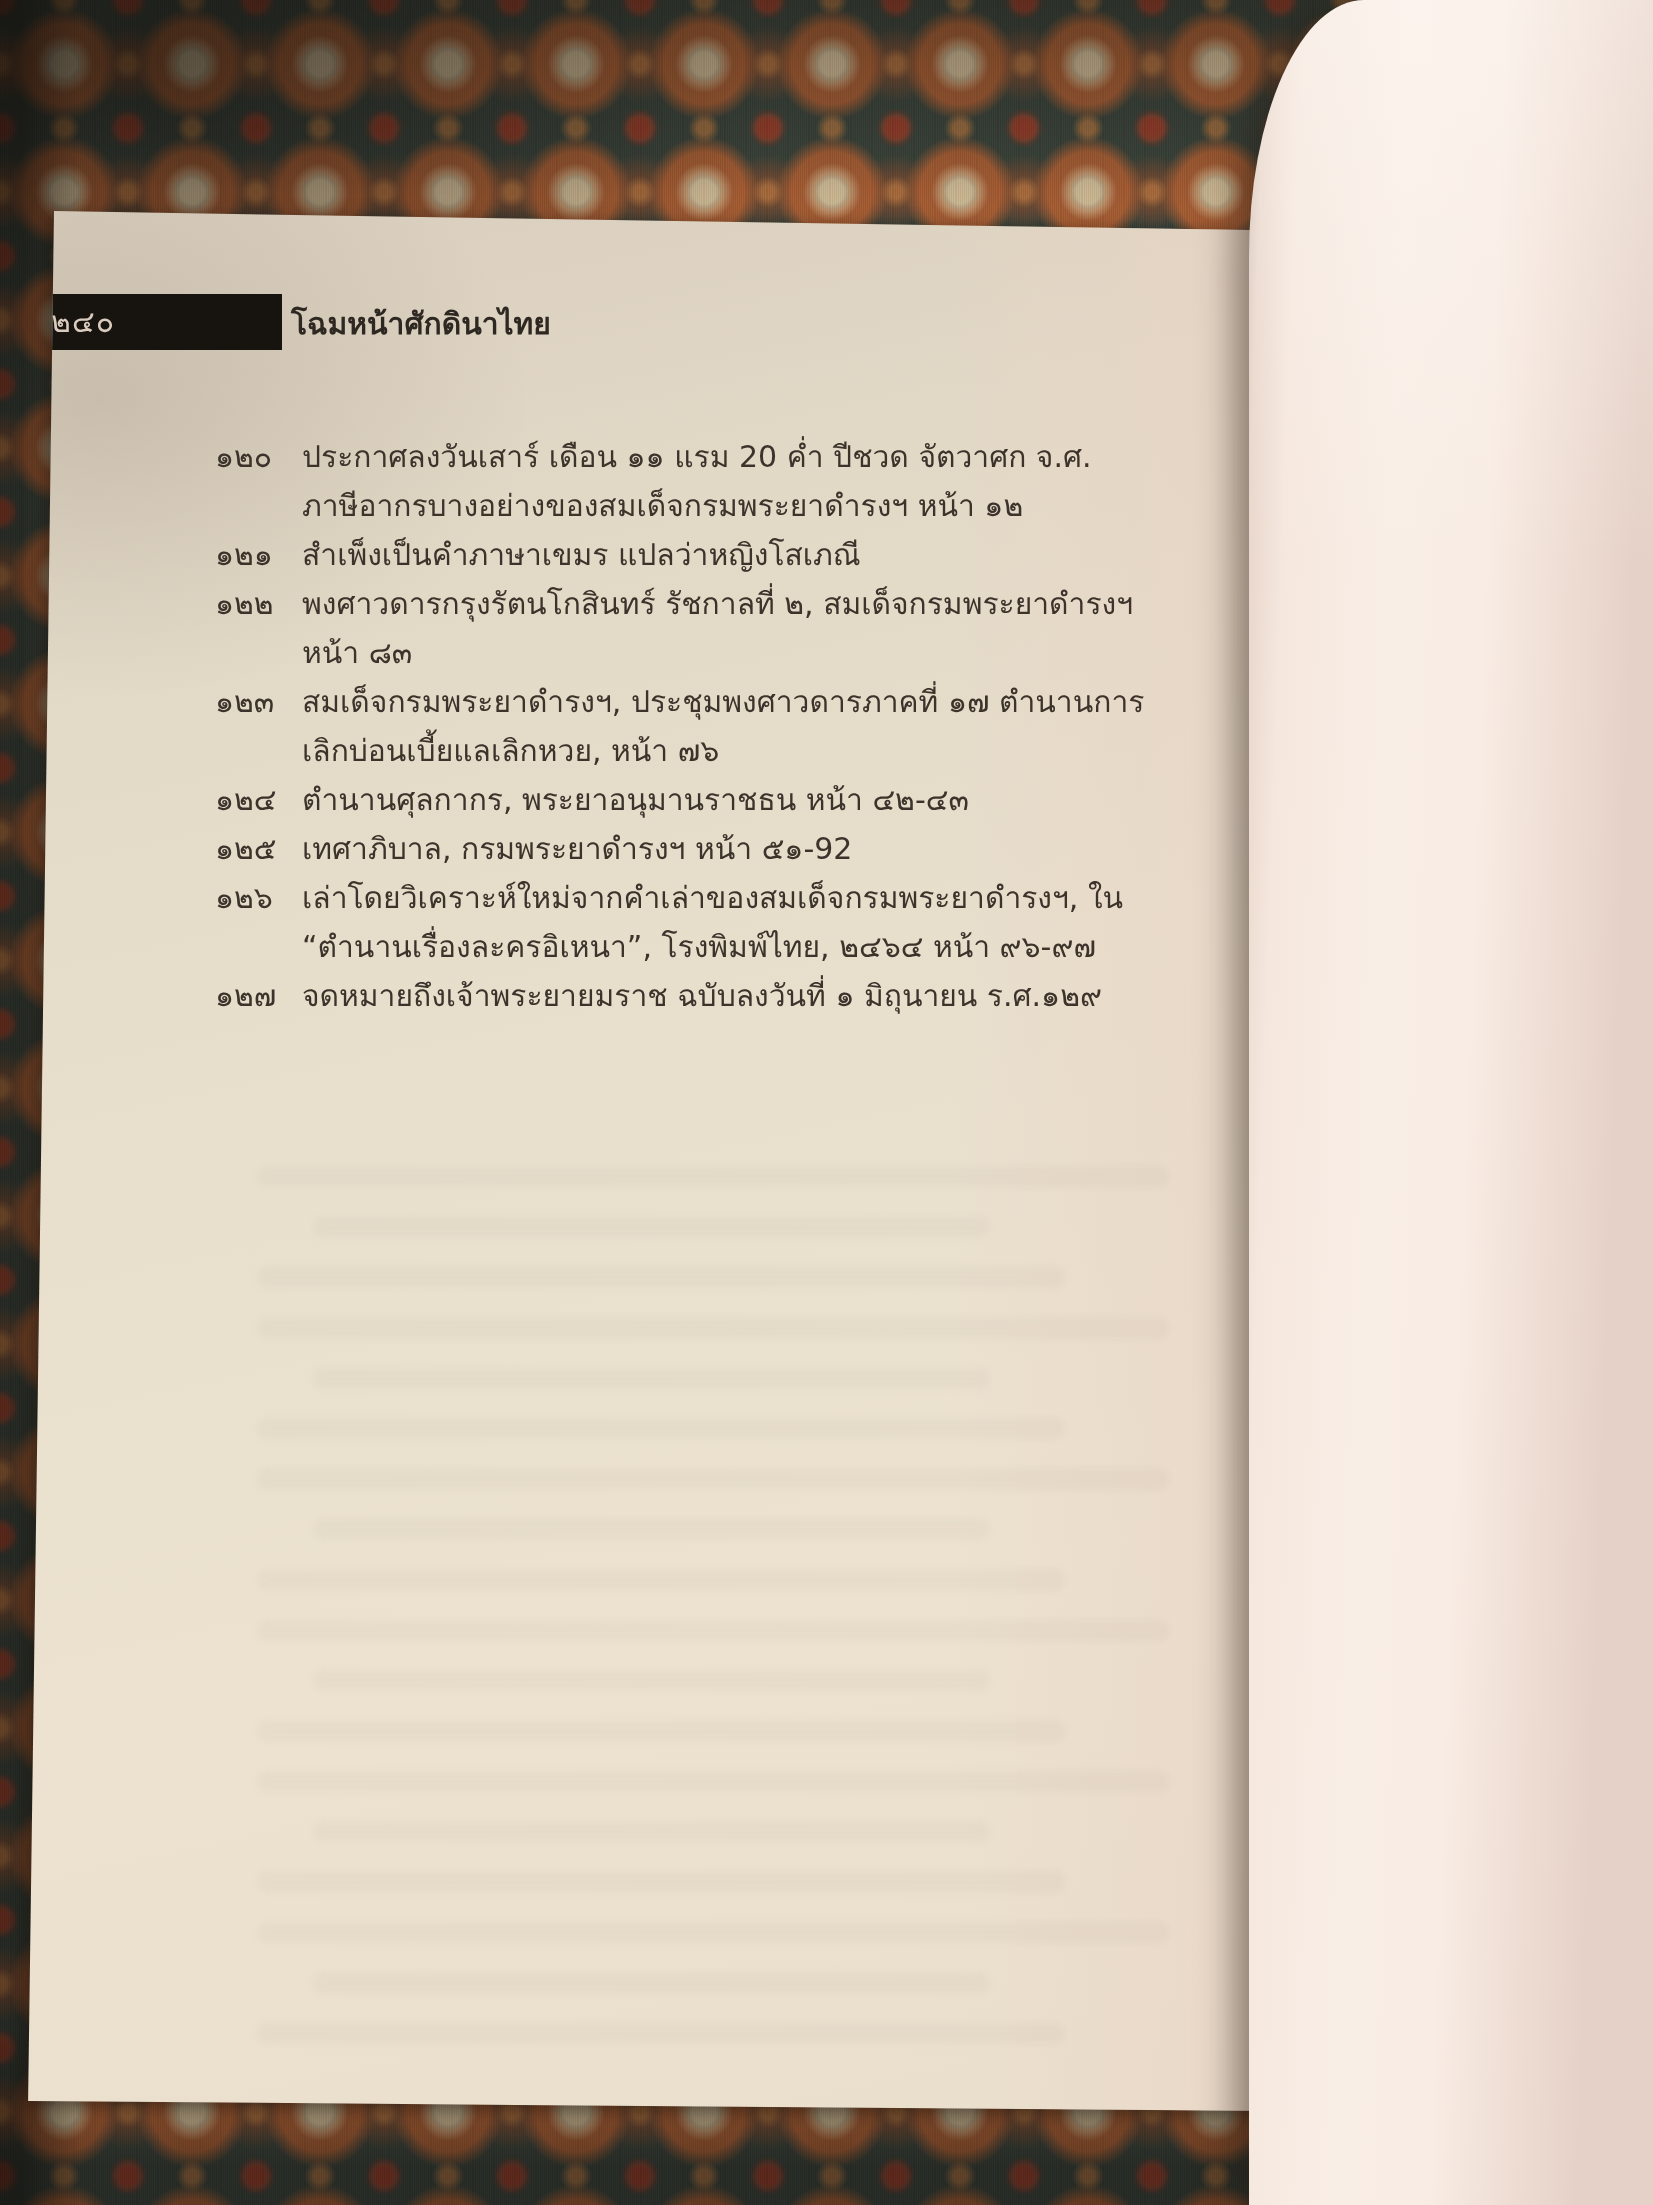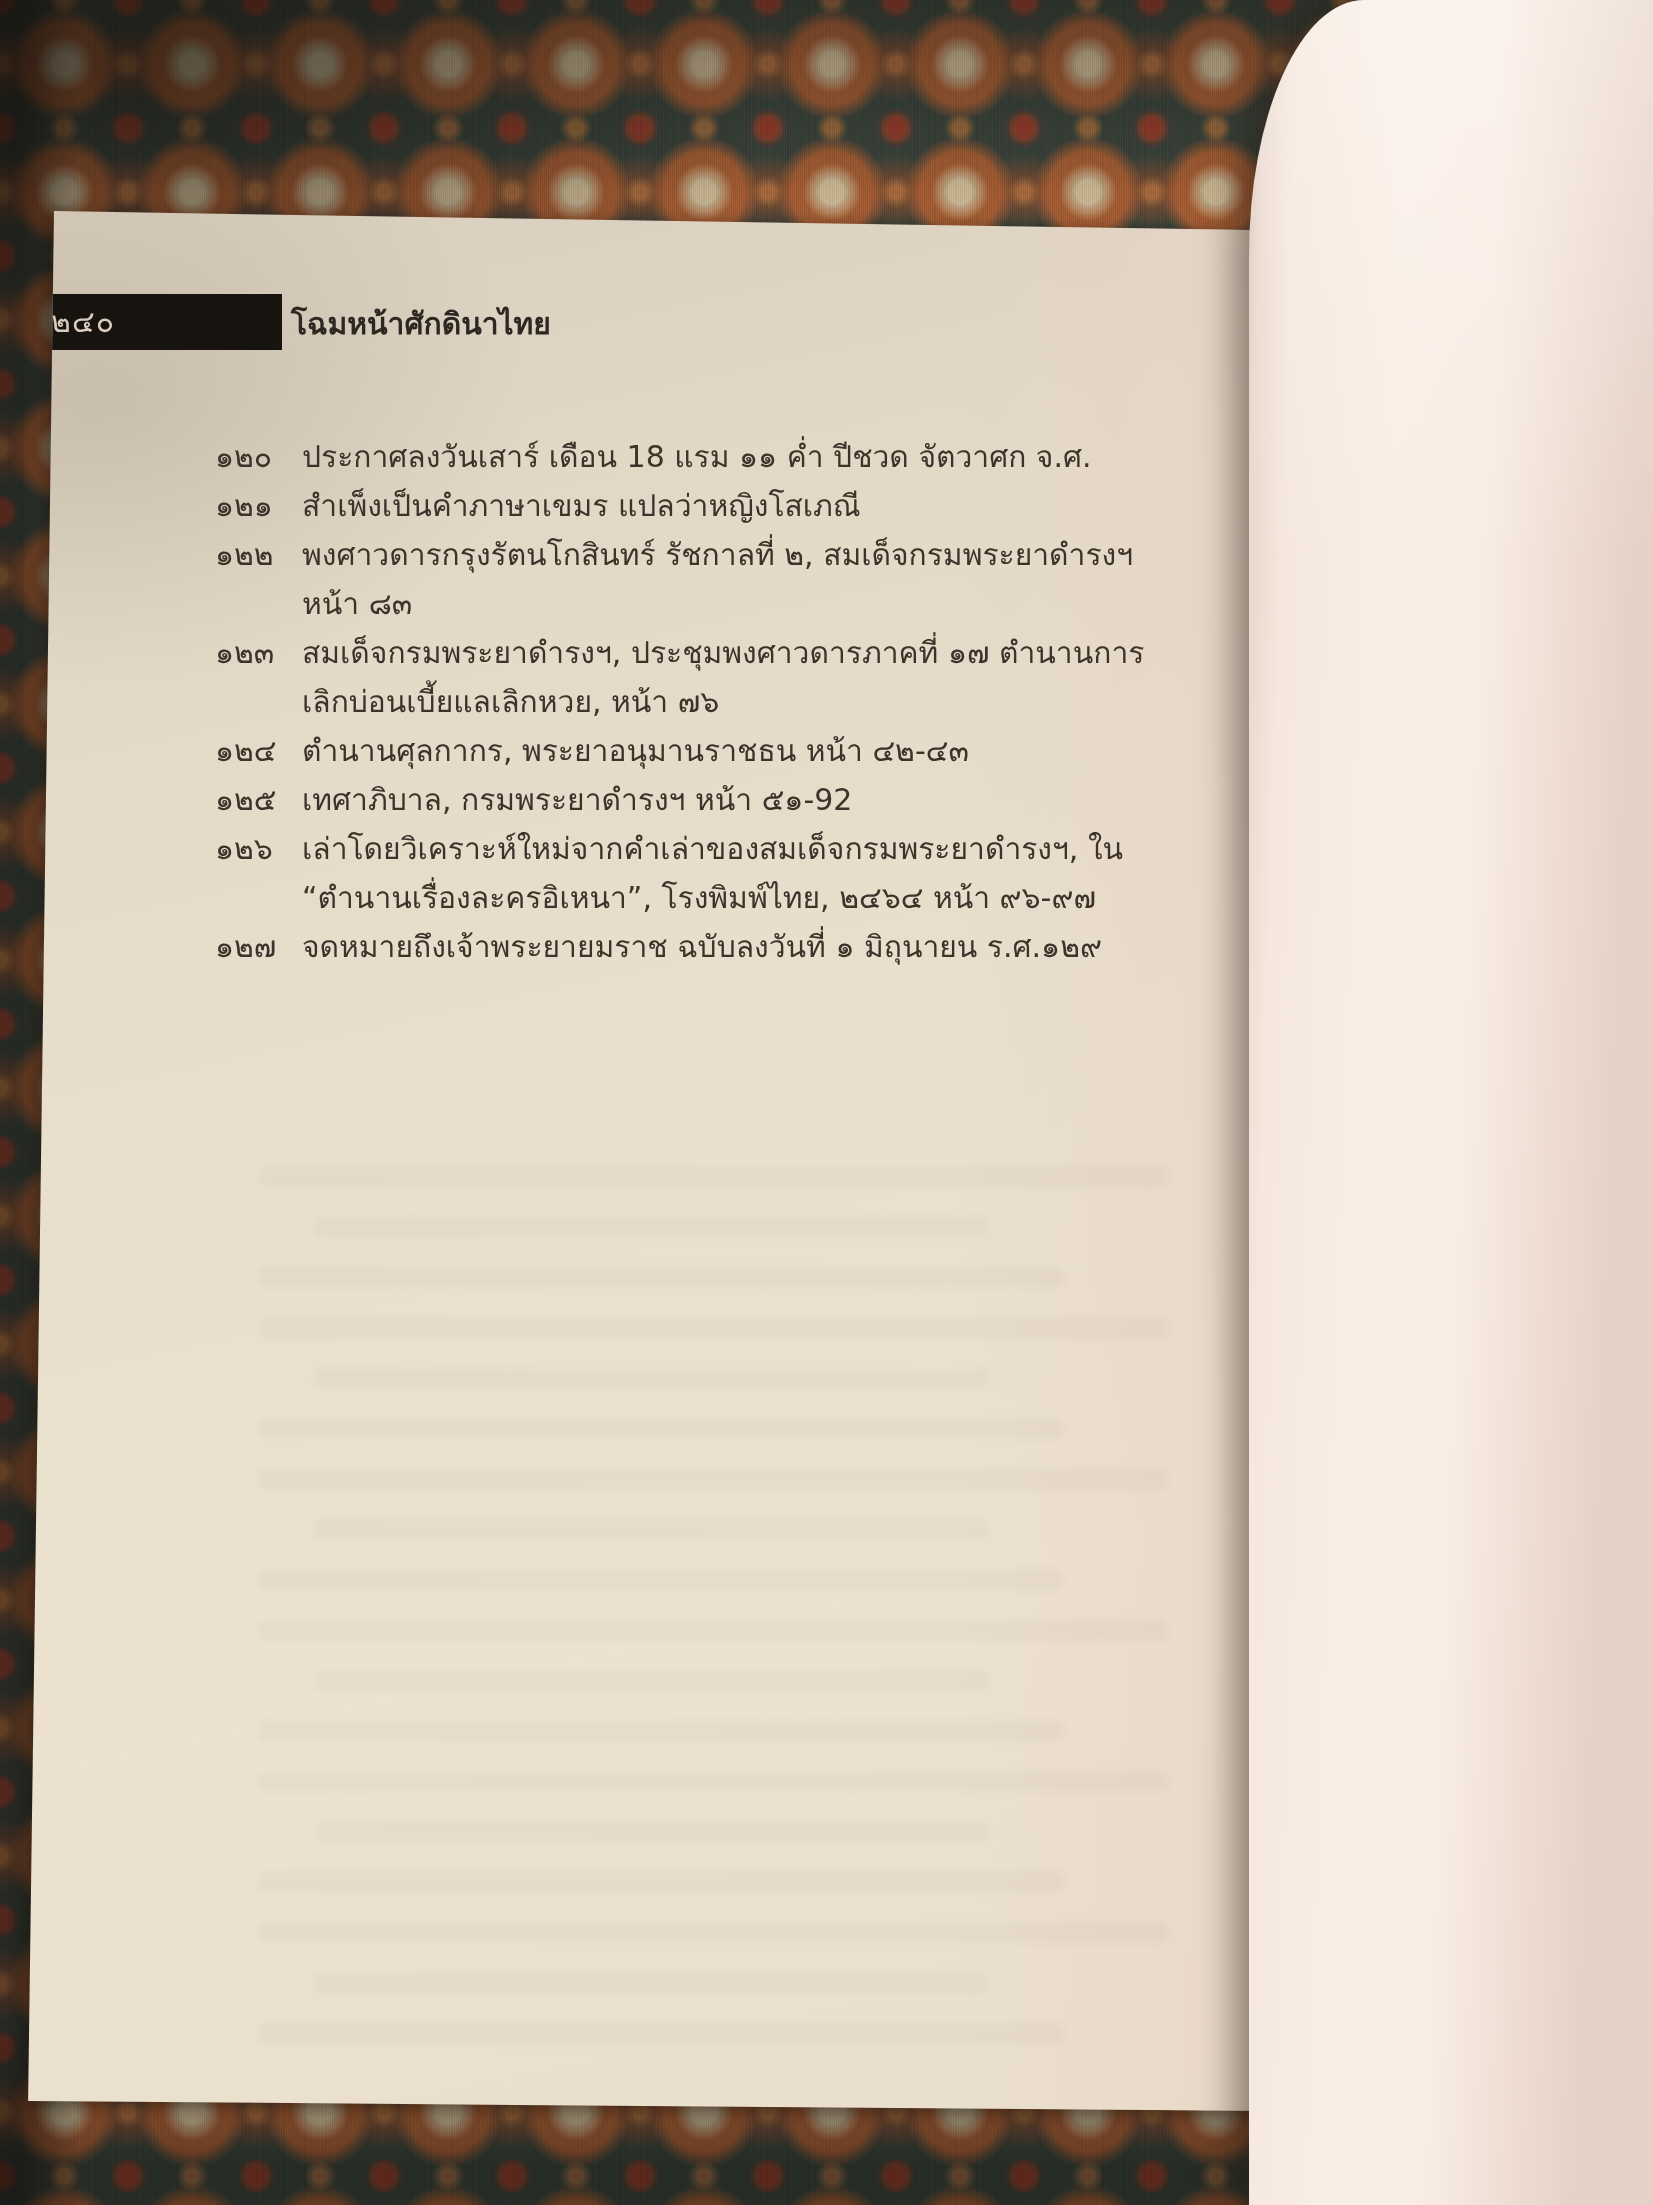--- a/index.html
+++ b/index.html
@@ -113,21 +113,25 @@
     <div class="book-page">
 
       <div class="head-bar">
         <span>๒๔๐</span>
       </div>
       <div class="head-title">โฉมหน้าศักดินาไทย</div>
 
       <div class="footnotes">
         <div class="fn-row">
           <span class="fn-num">๑๒๐</span>
-          <span class="fn-text">ประกาศลงวันเสาร์ เดือน 18 แรม ๑๑ ค่ำ ปีชวด จัตวาศก จ.ศ.</span>
+          <span class="fn-text">ประกาศลงวันเสาร์ เดือน ๑๑ แรม 20 ค่ำ ปีชวด จัตวาศก จ.ศ.</span>
+        </div>
+        <div class="fn-row">
+          <span class="fn-num"></span>
+          <span class="fn-text">ภาษีอากรบางอย่างของสมเด็จกรมพระยาดำรงฯ หน้า ๑๒</span>
         </div>
         <div class="fn-row">
           <span class="fn-num">๑๒๑</span>
           <span class="fn-text">สำเพ็งเป็นคำภาษาเขมร แปลว่าหญิงโสเภณี</span>
         </div>
         <div class="fn-row">
           <span class="fn-num">๑๒๒</span>
           <span class="fn-text">พงศาวดารกรุงรัตนโกสินทร์ รัชกาลที่ ๒, สมเด็จกรมพระยาดำรงฯ</span>
         </div>
         <div class="fn-row">

